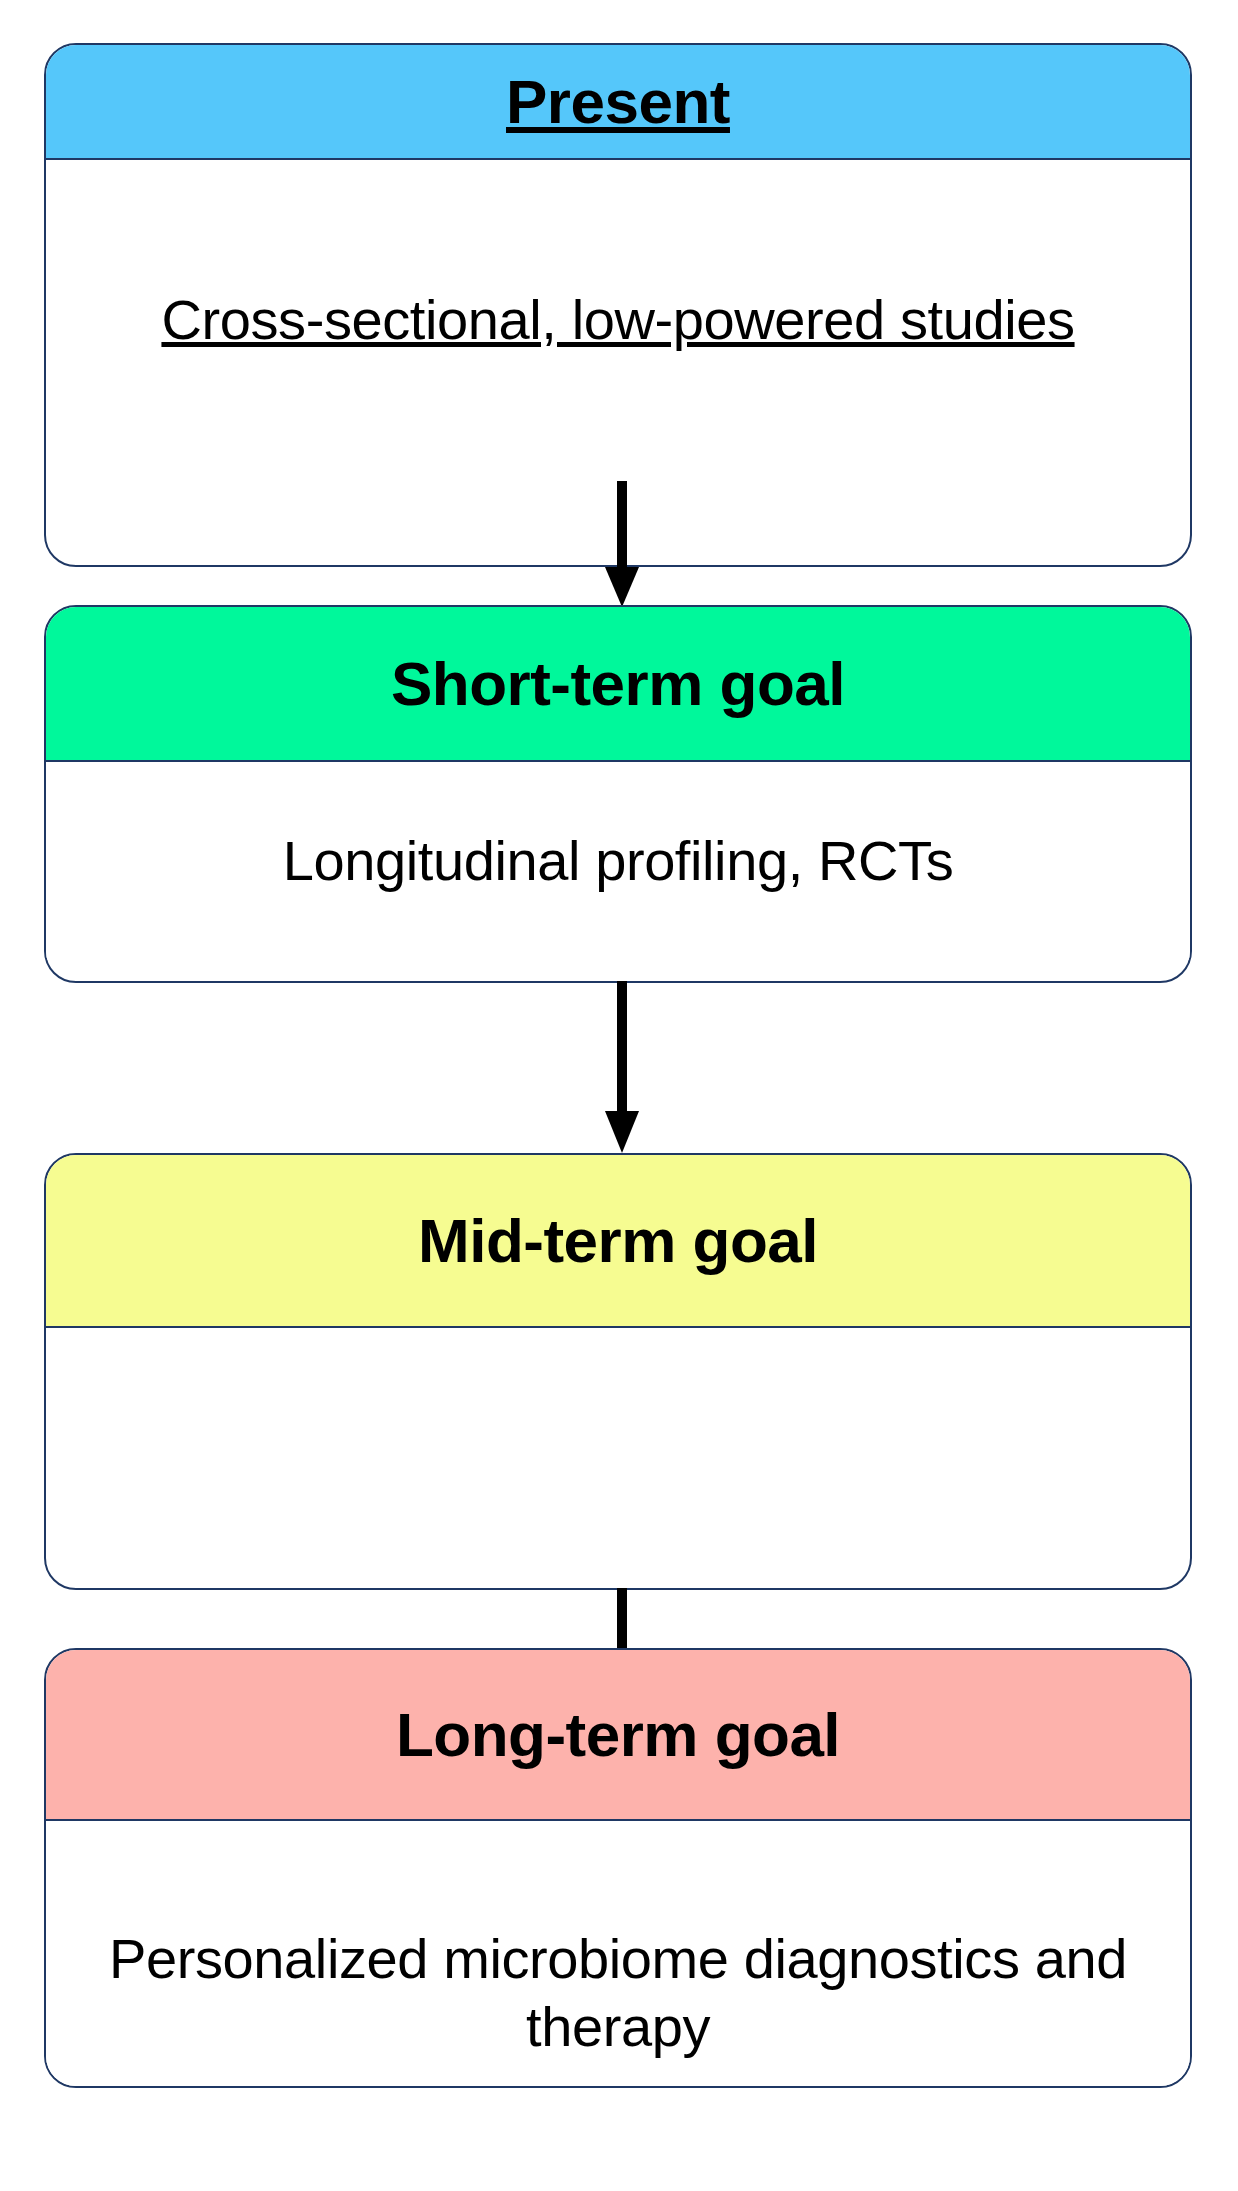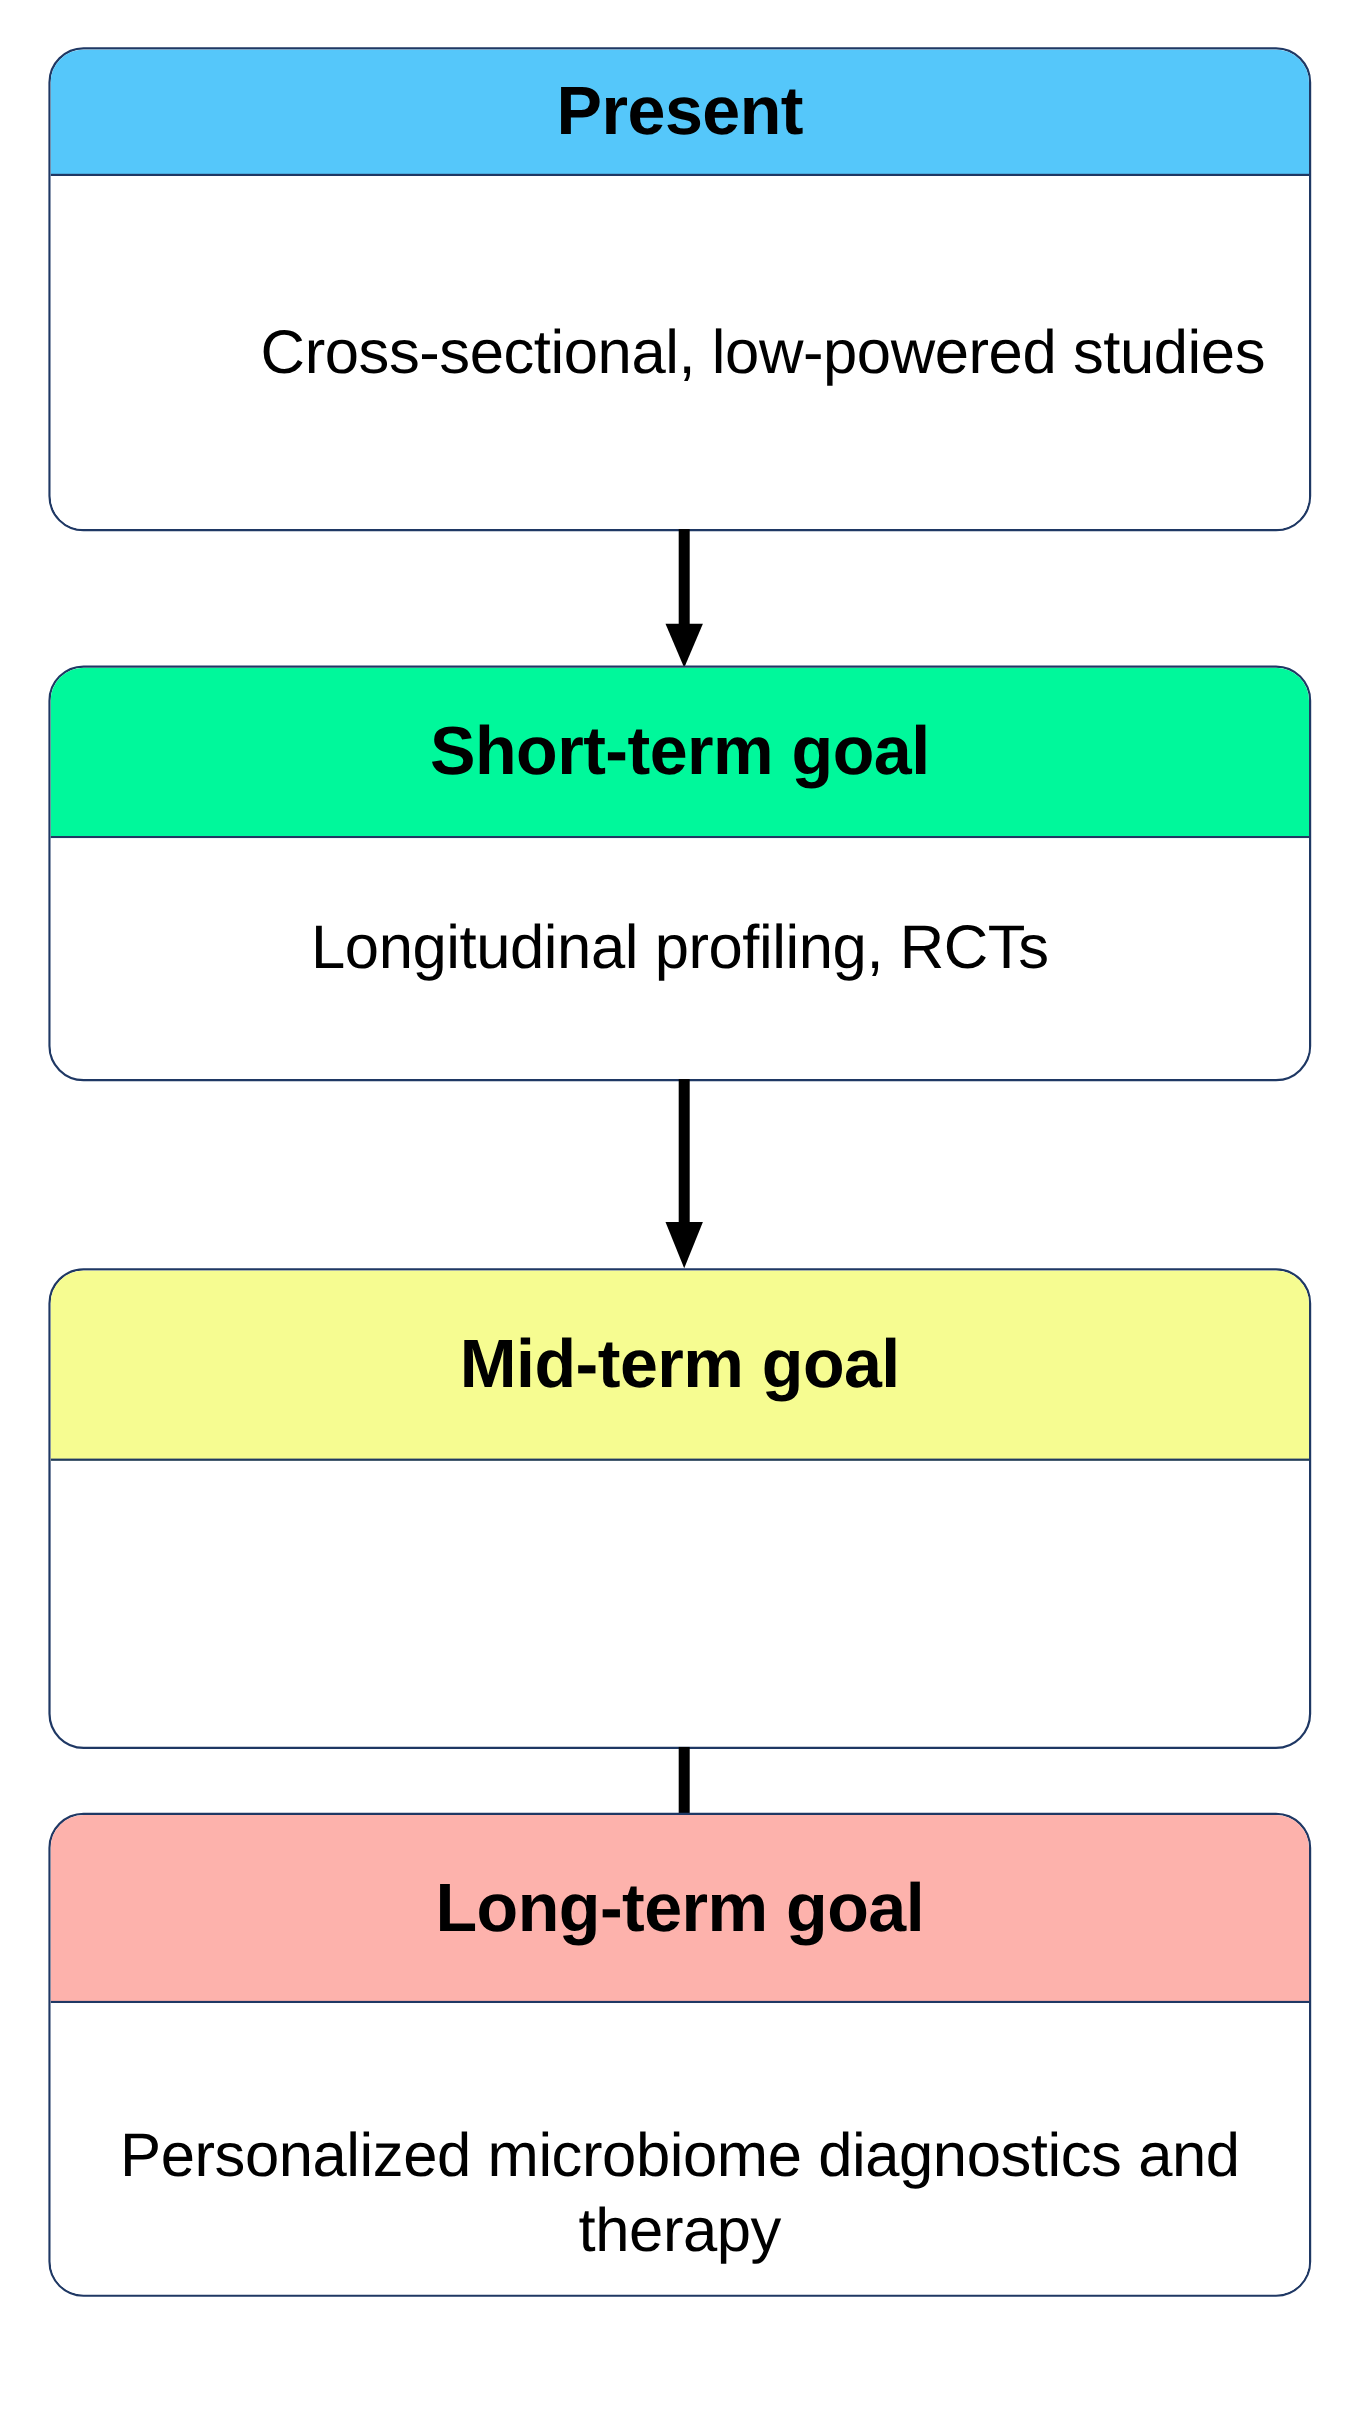--- a/index.html
+++ b/index.html
@@ -69,23 +69,23 @@
     font-weight: normal;
     font-size: 56px;
     line-height: 1.22;
     color: #000000;
     letter-spacing: -0.4px;
     padding: 0 40px;
     white-space: pre-line;
   }
 
   
-  #node-present        { top: 43px;   height: 440px; }
+  #node-present        { top: 43px;   height: 524px; text-decoration: underline; }
   #node-present .node-header { height: 115px; }
-  #node-present .node-body   { height: 321px; justify-content: flex-end; }
+  #node-present .node-body   { height: 321px; }
 
   #node-short-term     { top: 605px;  height: 378px; }
   #node-short-term .node-header { height: 155px; }
   #node-short-term .node-body   { height: 198px; align-items: center; }
 
   #node-mid-term       { top: 1153px; height: 437px; }
   #node-mid-term .node-header { height: 173px; }
   #node-mid-term .node-body   { height: 260px; }
 
   #node-long-term      { top: 1648px; height: 440px; }

